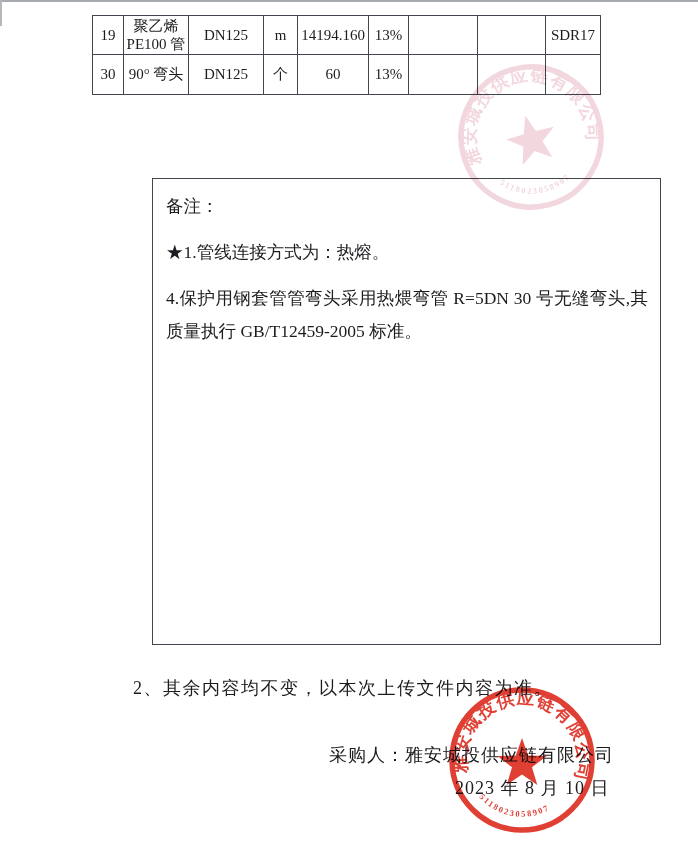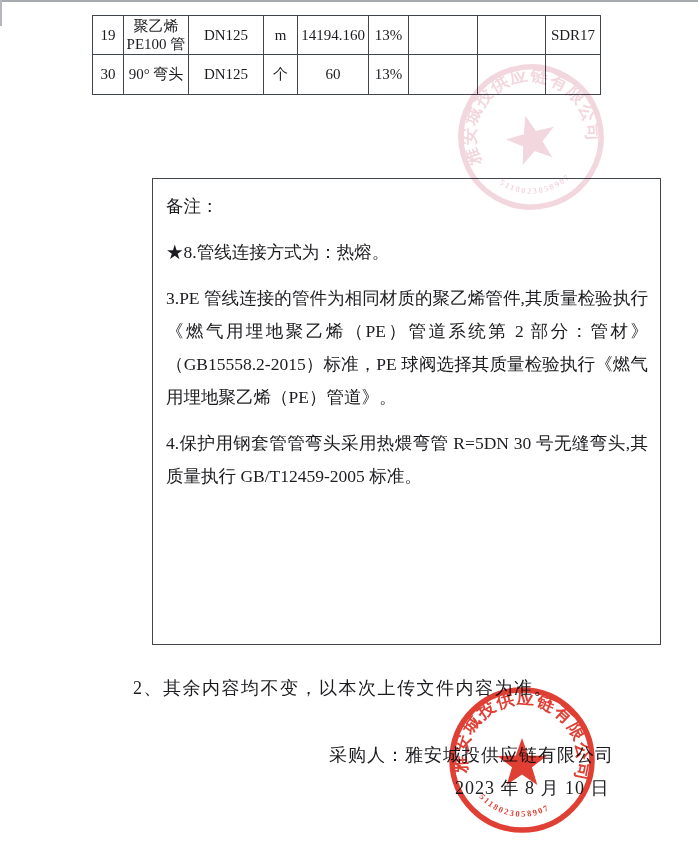--- a/index.html
+++ b/index.html
@@ -120,22 +120,21 @@
         <td>13%</td>
         <td></td>
         <td></td>
         <td></td>
       </tr>
     </tbody>
   </table>
 
   <div class="notes-box">
     <p>备注：</p>
-    <p>★8.管线连接方式为：热熔。</p>
-    <p>3.PE 管线连接的管件为相同材质的聚乙烯管件,其质量检验执行《燃气用埋地聚乙烯（PE）管道系统第 2 部分：管材》（GB15558.2-2015）标准，PE 球阀选择其质量检验执行《燃气用埋地聚乙烯（PE）管道》。</p>
+    <p>★1.管线连接方式为：热熔。</p>
     <p>4.保护用钢套管管弯头采用热煨弯管 R=5DN 30 号无缝弯头,其质量执行 GB/T12459-2005 标准。</p>
   </div>
 
   <div class="amendment">2、其余内容均不变，以本次上传文件内容为准。</div>
   <div class="purchaser">采购人：雅安城投供应链有限公司</div>
   <div class="doc-date">2023 年 8 月 10 日</div>
 
   <svg class="seal seal-main" width="160" height="160" viewBox="0 0 160 160">
     <defs>
       <path id="arcTop1" d="M 25.9,94.5 A 56,56 0 1 1 134.1,94.5" fill="none"></path>

